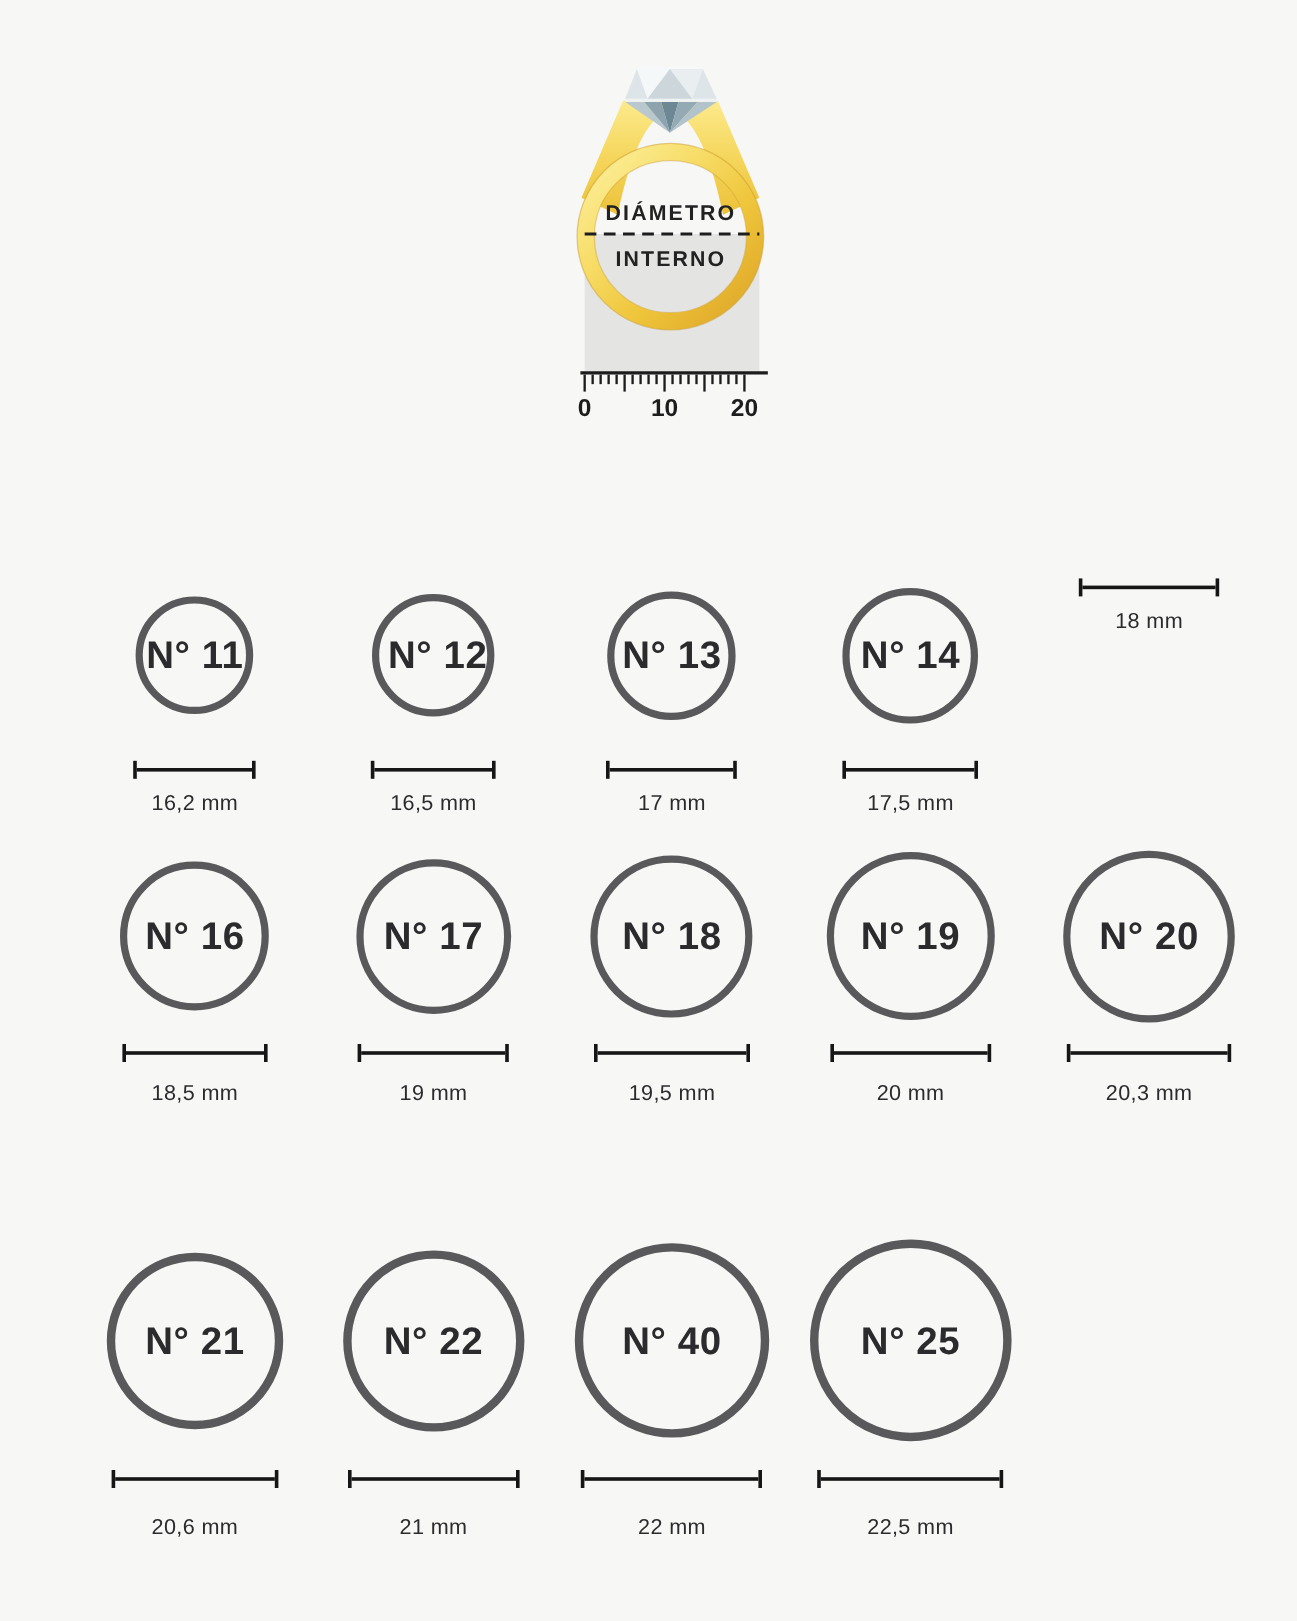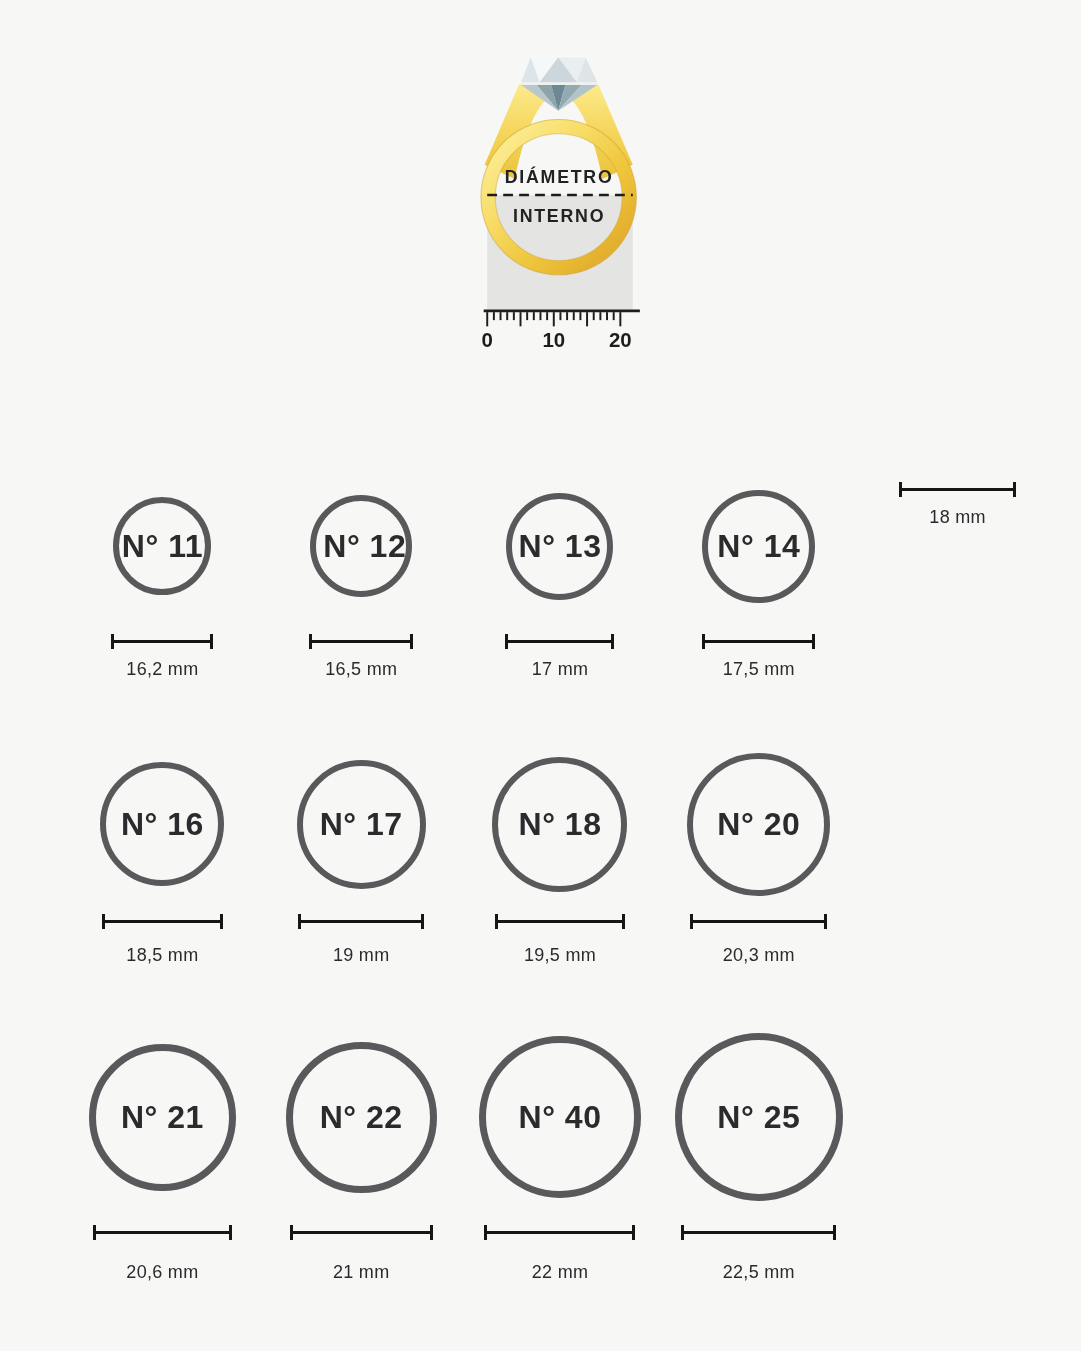--- a/index.html
+++ b/index.html
@@ -19,21 +19,21 @@
     position:relative;
     overflow:hidden;
   }
   .page{position:absolute;inset:0;margin-left:20px;}
   .ring-figure{position:absolute;left:430px;top:45px;width:220px;height:355px;}
   .size-row{
     position:absolute;left:43px;width:994px;
     display:grid;grid-template-columns:repeat(5,1fr);
   }
   #row-1{top:470px;}
-  #row-2{top:740px;}
+  #row-2{top:696px;}
   #row-3{top:1020px;}
   .cell{display:flex;flex-direction:column;align-items:center;}
   .circle-box{display:flex;align-items:center;justify-content:center;}
   #row-1 .circle-box{height:152px;}
   #row-2 .circle-box{height:168px;}
   #row-3 .circle-box{height:194px;}
   .size-circle{
     border:6px solid var(--circle-stroke);
     border-radius:50%;
     display:flex;align-items:center;justify-content:center;
@@ -225,20 +225,29 @@
     <div class="cell">
       <div class="circle-box">
         <div class="size-circle" style="width: 135px; height: 135px;">
           <span class="size-label">N° 18</span>
         </div>
       </div>
       <div class="measure-line" style="width: 130px;"></div>
       <div class="mm-label">19,5 mm</div>
     </div>
 
+    <div class="cell">
+      <div class="circle-box">
+        <div class="size-circle" style="width: 140px; height: 140px;">
+          <span class="size-label">N° 19</span>
+        </div>
+      </div>
+      <div class="measure-line" style="width: 134px;"></div>
+      <div class="mm-label">20 mm</div>
+    </div>
 
     <div class="cell">
       <div class="circle-box">
         <div class="size-circle" style="width: 143px; height: 143px;">
           <span class="size-label">N° 20</span>
         </div>
       </div>
       <div class="measure-line" style="width: 137px;"></div>
       <div class="mm-label">20,3 mm</div>
     </div>

